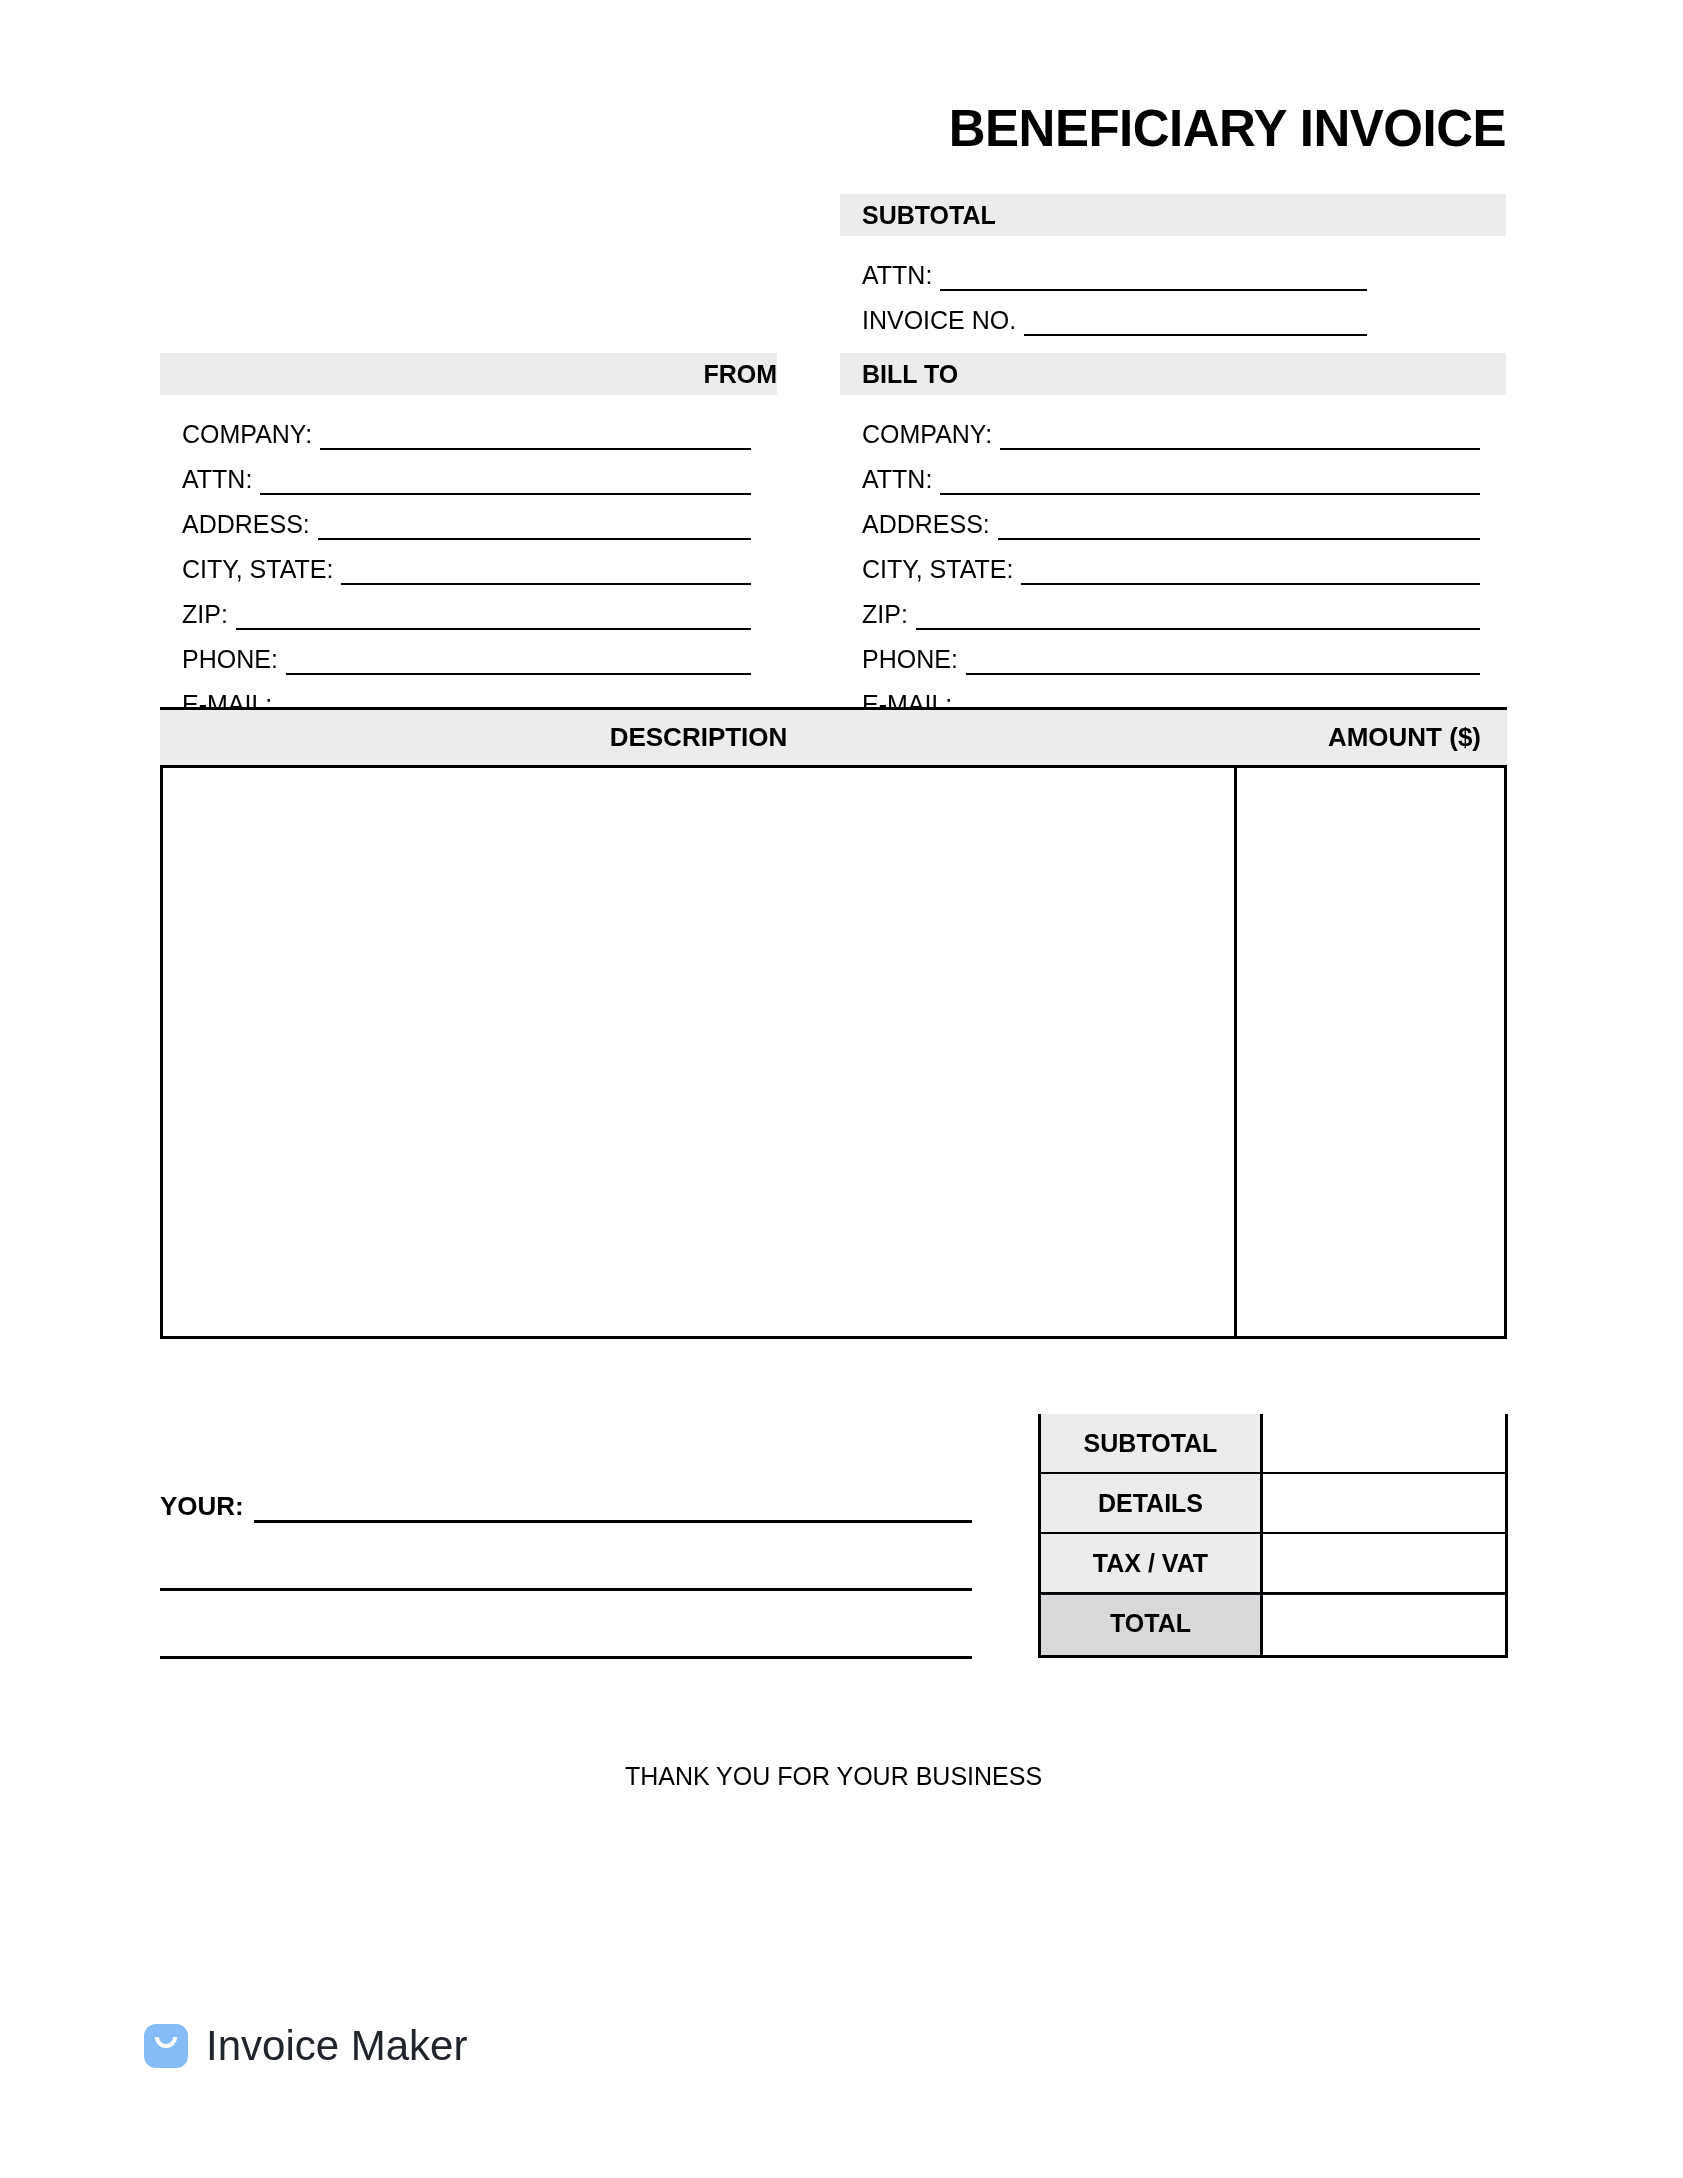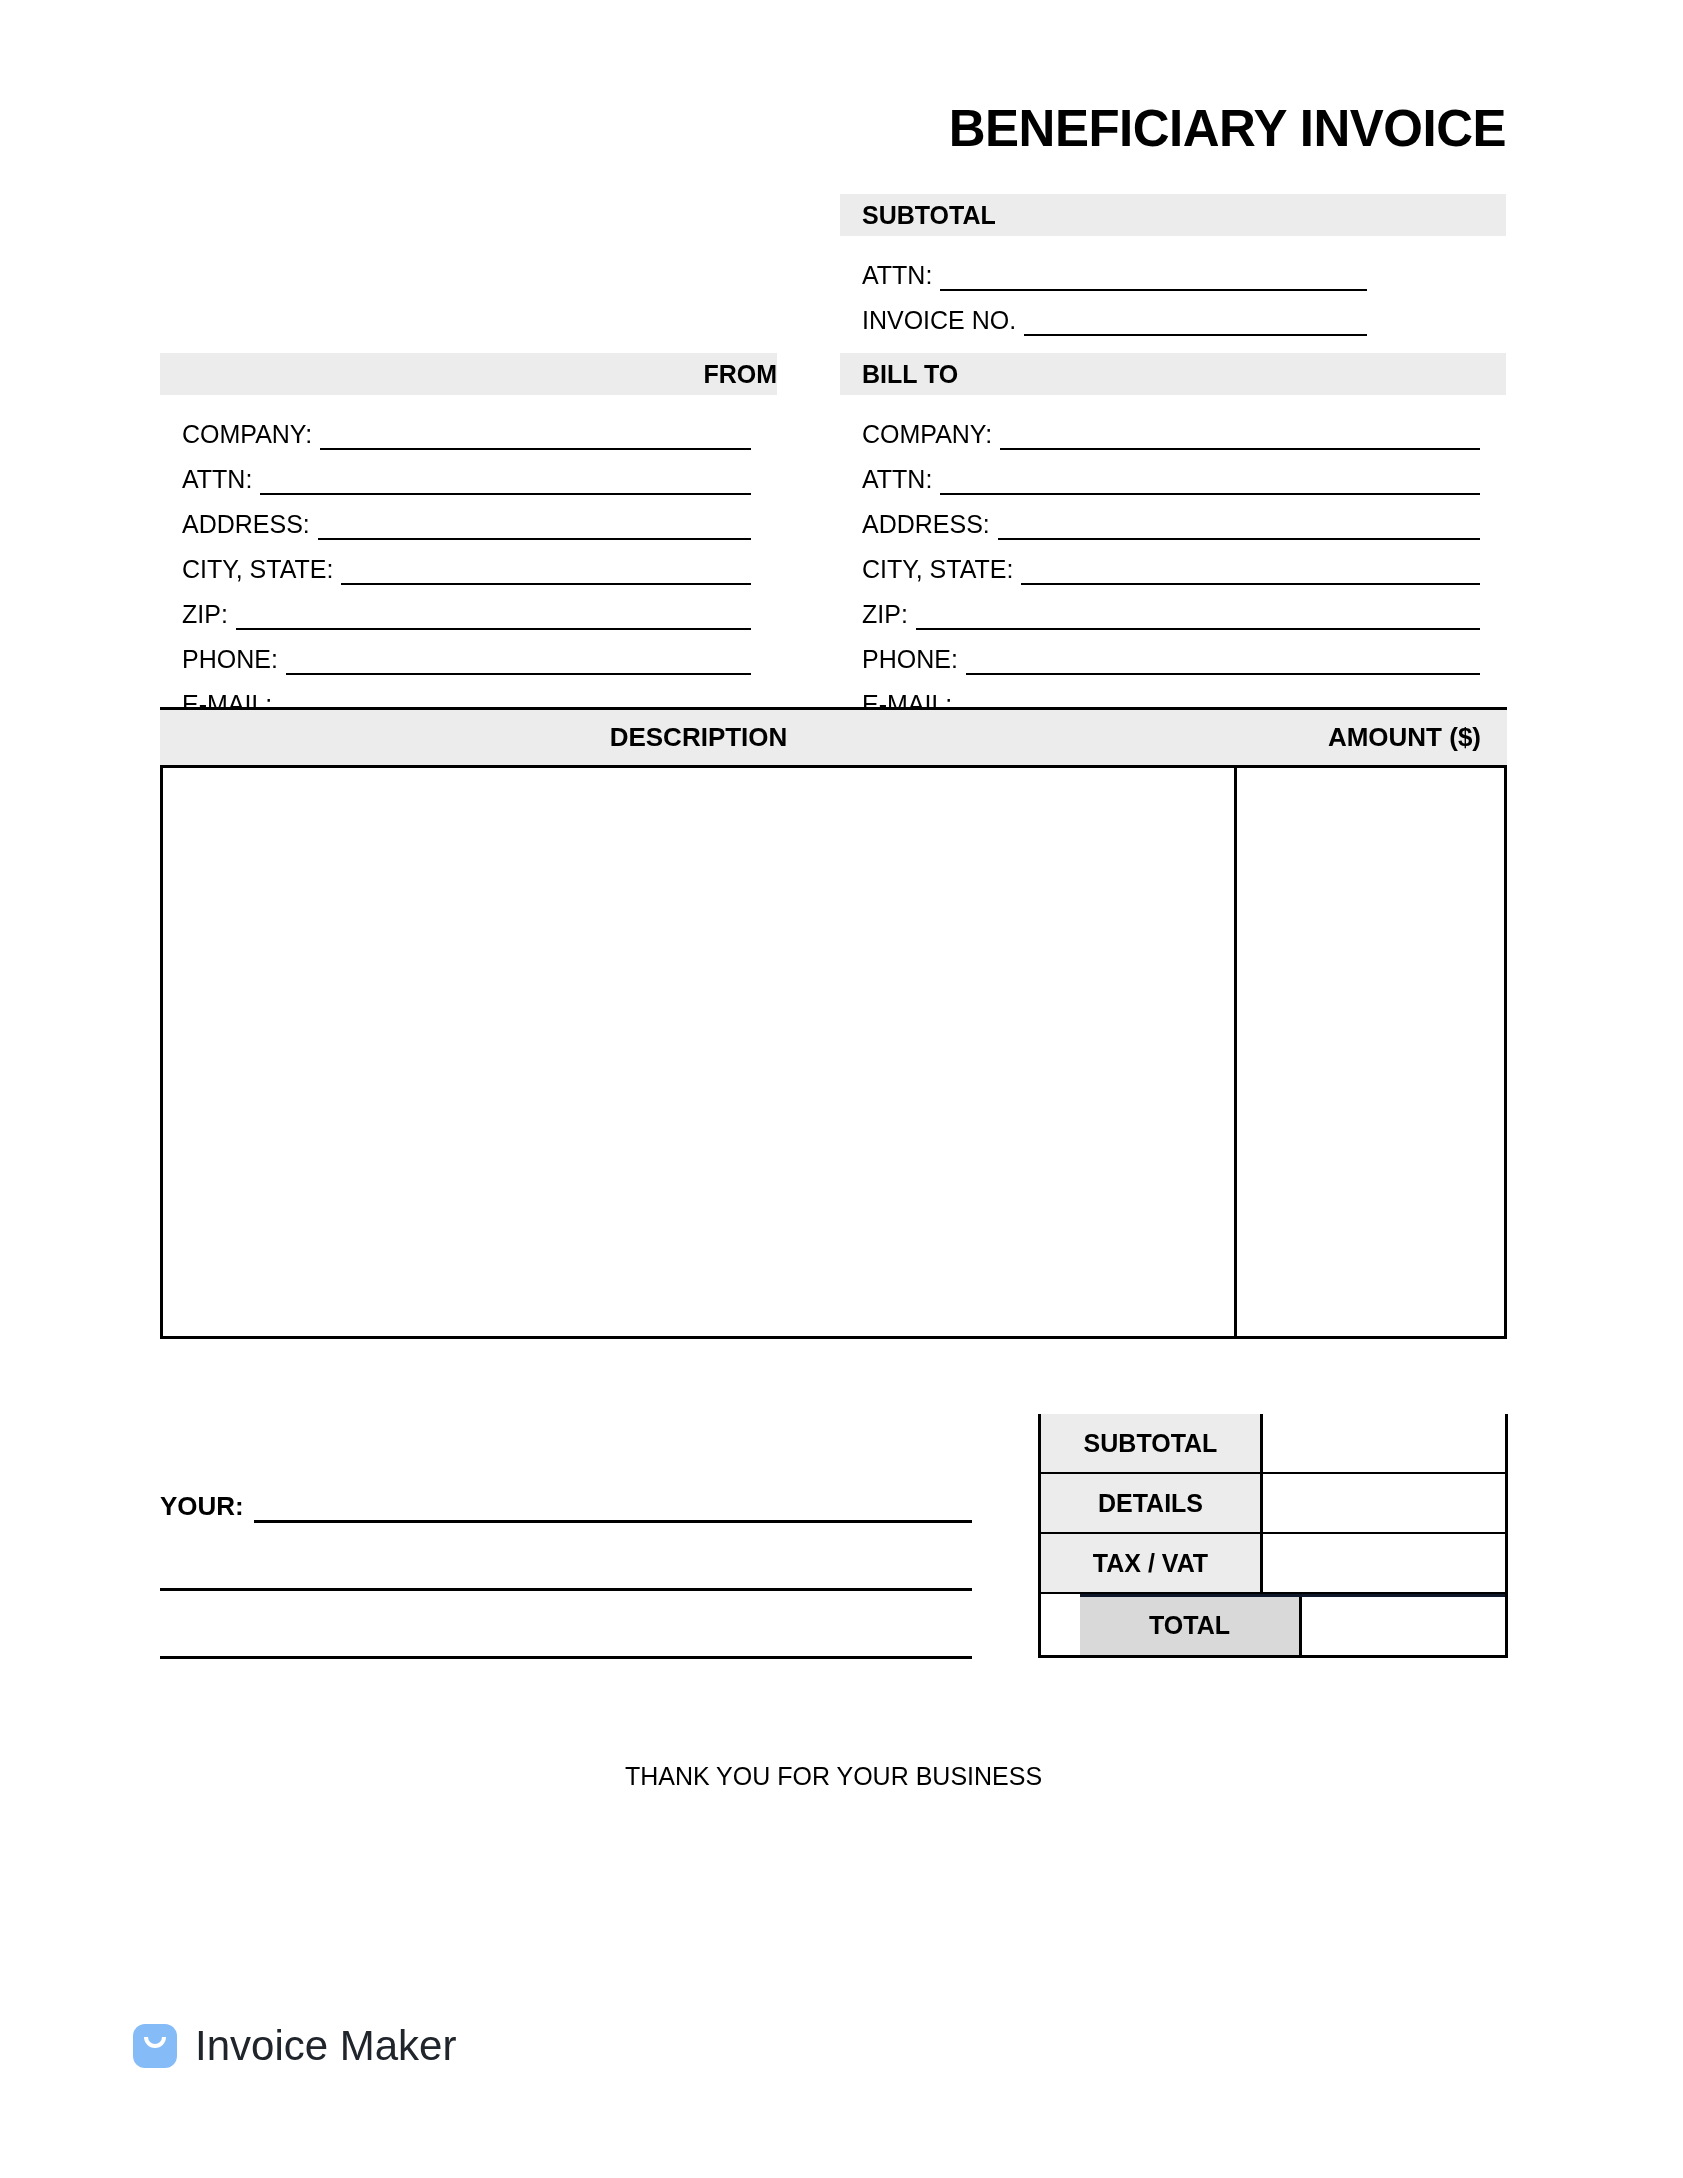--- a/index.html
+++ b/index.html
@@ -137,23 +137,22 @@
     box-sizing: border-box;
   }
   .totals-row {
     display: flex;
     height: 60px;
     border-bottom: 2px solid #000000;
     box-sizing: border-box;
   }
   .totals-row:last-child { border-bottom: none; }
   .totals-row.total-row {
-    border-top: 3px solid #0f172a;
+    border-top: 1px solid #0f172a;
     height: 61px;
-    margin-left: 39px;
   }
   .totals-label {
     width: 222px;
     background: #ececec;
     text-align: center;
     font-size: 25px;
     font-weight: bold;
     line-height: 58px;
     border-right: 3px solid #000000;
     box-sizing: border-box;
@@ -195,21 +194,21 @@
     left: 160px;
     top: 1762px;
     width: 1347px;
     text-align: center;
     font-size: 25px;
   }
 
   
   .footer {
     position: absolute;
-    left: 133px;
+    left: 144px;
     top: 2024px;
     display: flex;
     align-items: center;
     justify-content: center;
   }
   .logo-mark {
     width: 44px;
     height: 44px;
     border-radius: 12px;
     background: #85bcf7;

